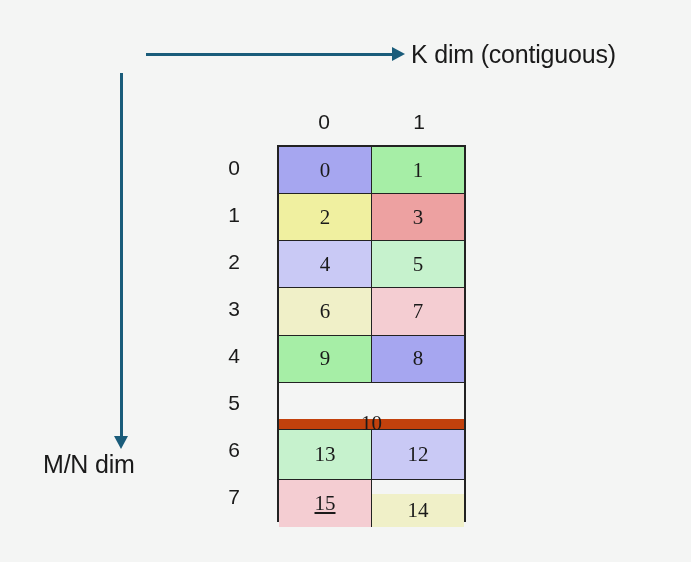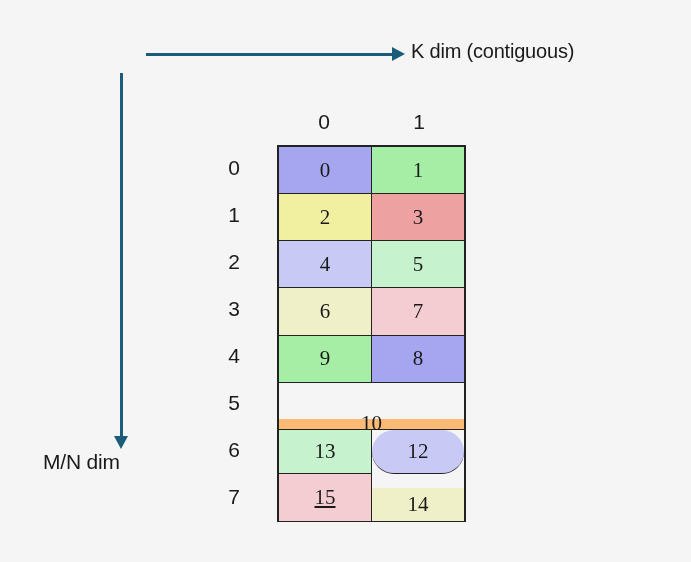--- a/index.html
+++ b/index.html
@@ -31,21 +31,21 @@
     width: 0;
     height: 0;
     border-top: 7px solid transparent;
     border-bottom: 7px solid transparent;
     border-left: 13px solid #1a5c7a;
   }
   #k-arrow-label {
     position: absolute;
     left: 411px;
     top: 40px;
-    font-size: 20px;
+    font-size: 25px;
     color: #1a1a1a;
     white-space: nowrap;
     letter-spacing: -0.2px;
   }
 
   
   #mn-arrow-line {
     position: absolute;
     left: 120px;
     top: 73px;
@@ -60,21 +60,21 @@
     width: 0;
     height: 0;
     border-left: 7px solid transparent;
     border-right: 7px solid transparent;
     border-top: 13px solid #1a5c7a;
   }
   #mn-arrow-label {
     position: absolute;
     left: 43px;
     top: 450px;
-    font-size: 21px;
+    font-size: 25px;
     color: #1a1a1a;
     white-space: nowrap;
     letter-spacing: -0.2px;
   }
 
   
   #grid-wrap {
     position: absolute;
     left: 277px;
     top: 145px;
@@ -166,23 +166,23 @@
     </div>
     <div class="grid-row" style="height: 47.125px;">
       <div class="grid-cell" style="background: rgb(240, 240, 200);">6</div>
       <div class="grid-cell" style="background: rgb(244, 205, 210);">7</div>
     </div>
     <div class="grid-row" style="height: 47.125px;">
       <div class="grid-cell" style="background: rgb(166, 238, 166);">9</div>
       <div class="grid-cell" style="background: rgb(166, 166, 240);">8</div>
     </div>
     <div class="grid-row" style="height: 47.125px;">
-      <div class="grid-cell" style="background: #fdba74; margin-top: 36px;">10</div>
+      <div class="grid-cell" style="background: #c2410c; margin-top: 36px;">10</div>
     </div>
-    <div class="grid-row" style="height: 44px;">
+    <div class="grid-row" style="height: 50px;">
       <div class="grid-cell" style="background: rgb(198, 242, 205);">13</div>
-      <div class="grid-cell" style="background: rgb(201, 201, 245); border-radius: 22px;">12</div>
+      <div class="grid-cell" style="background: rgb(201, 201, 245);">12</div>
     </div>
     <div class="grid-row" style="height: 47.125px;">
       <div class="grid-cell" style="background: rgb(244, 205, 210); text-decoration: underline;">15</div>
       <div class="grid-cell" style="background: rgb(240, 240, 200); margin-top: 14px;">14</div>
     </div>
   </div>
 
 </body></html>

